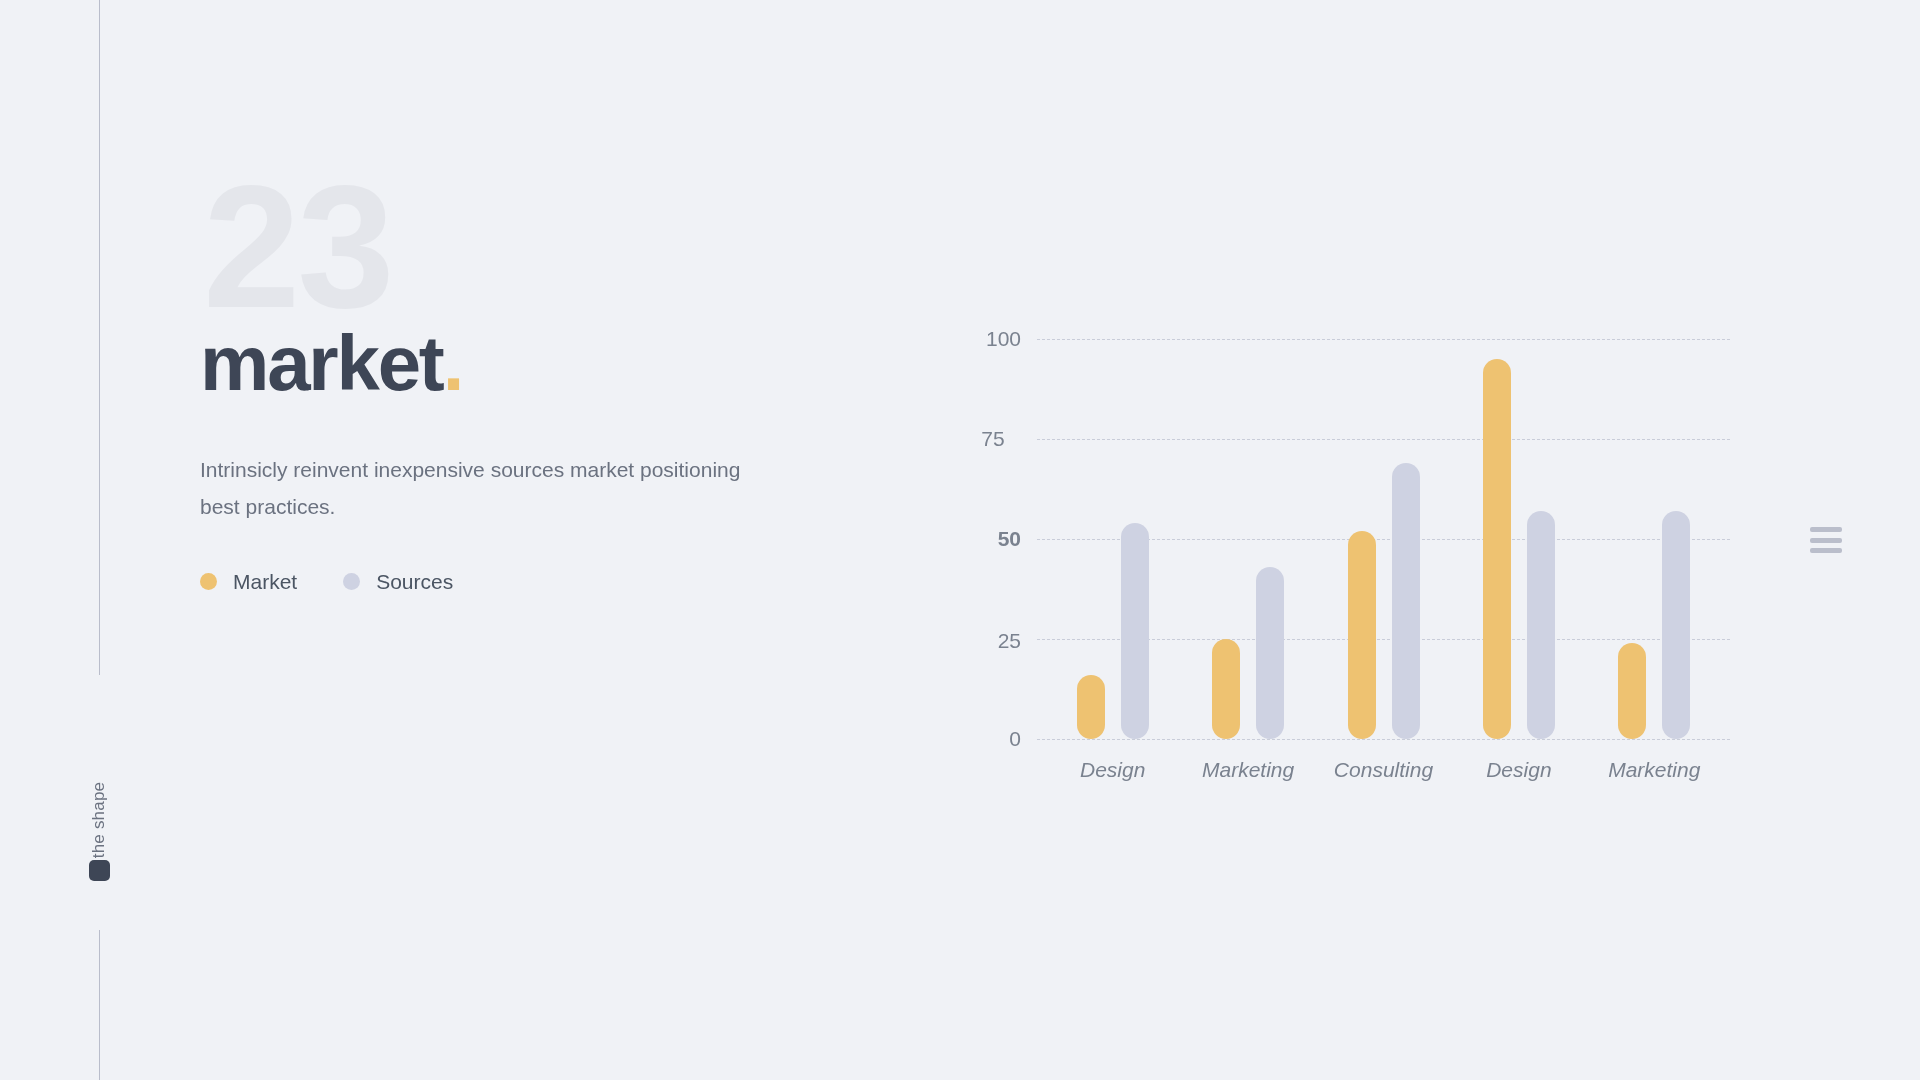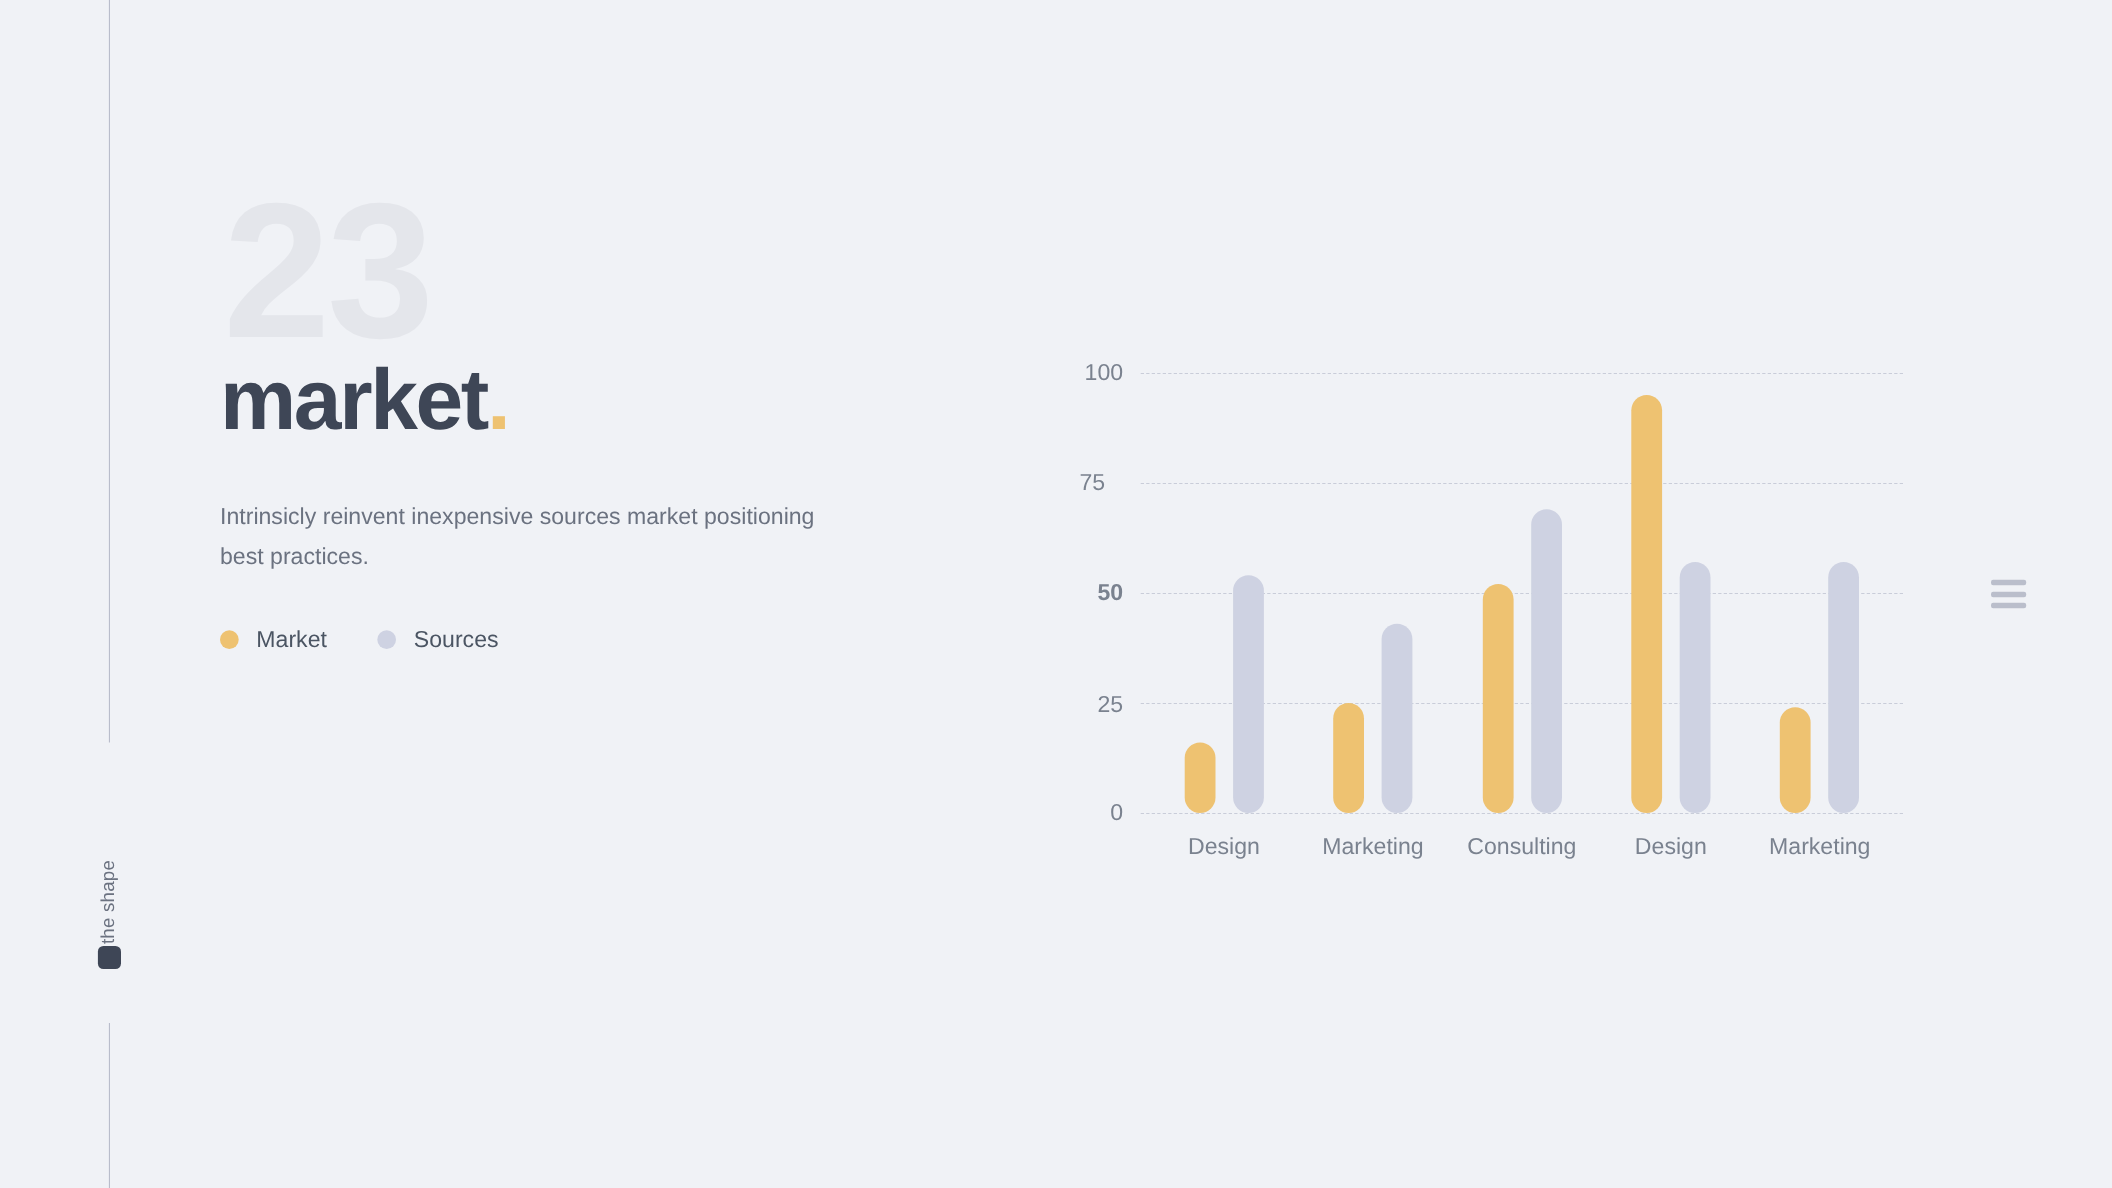--- a/index.html
+++ b/index.html
@@ -175,22 +175,23 @@
     border-radius: 14px;
     flex: 0 0 auto;
   }
 
   .xlabels {
     position: absolute;
     left: 72px;
     right: 0;
     top: 419px;
     display: flex;
-    justify-content: flex-start;
+    justify-content: flex-end;
     padding: 0 8px;
+    font-style: italic;
   }
   .xlabel {
     flex: 1 1 0;
     text-align: center;
     font-size: 21px;
     color: #7A828F;
     white-space: nowrap;
   }
 
   

